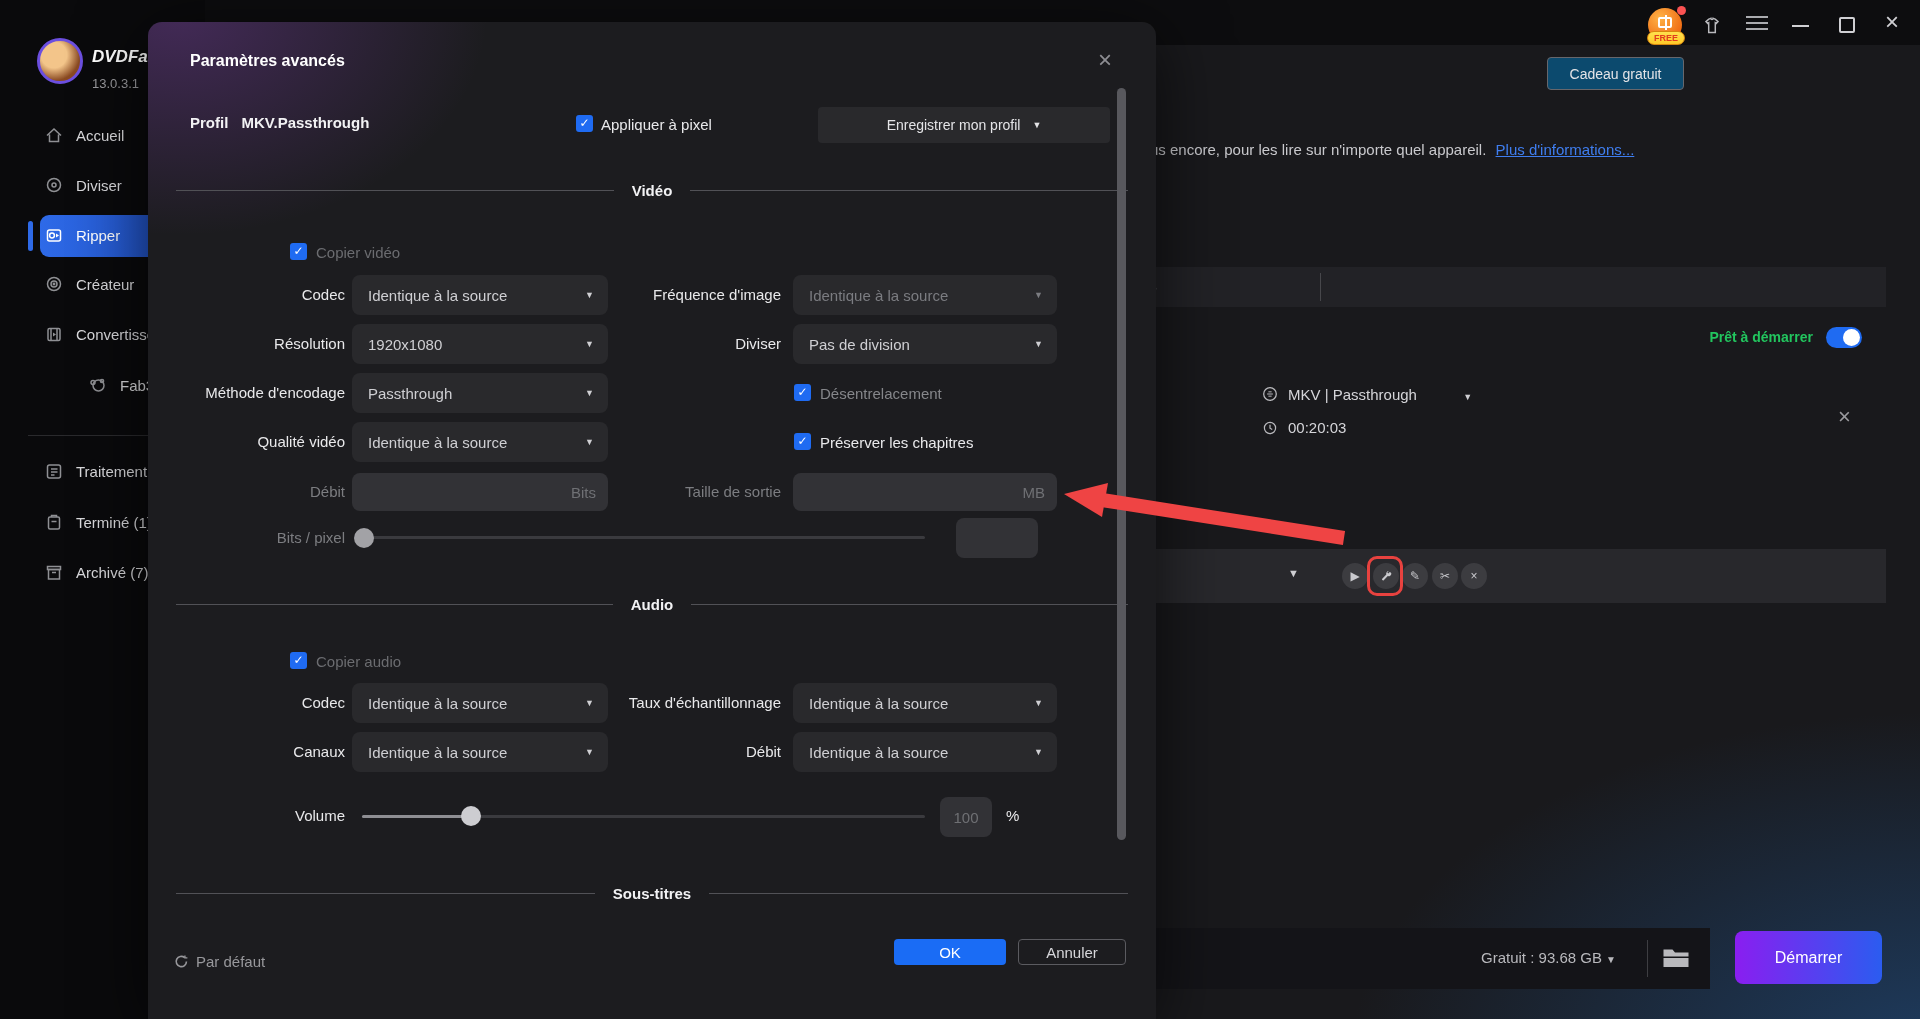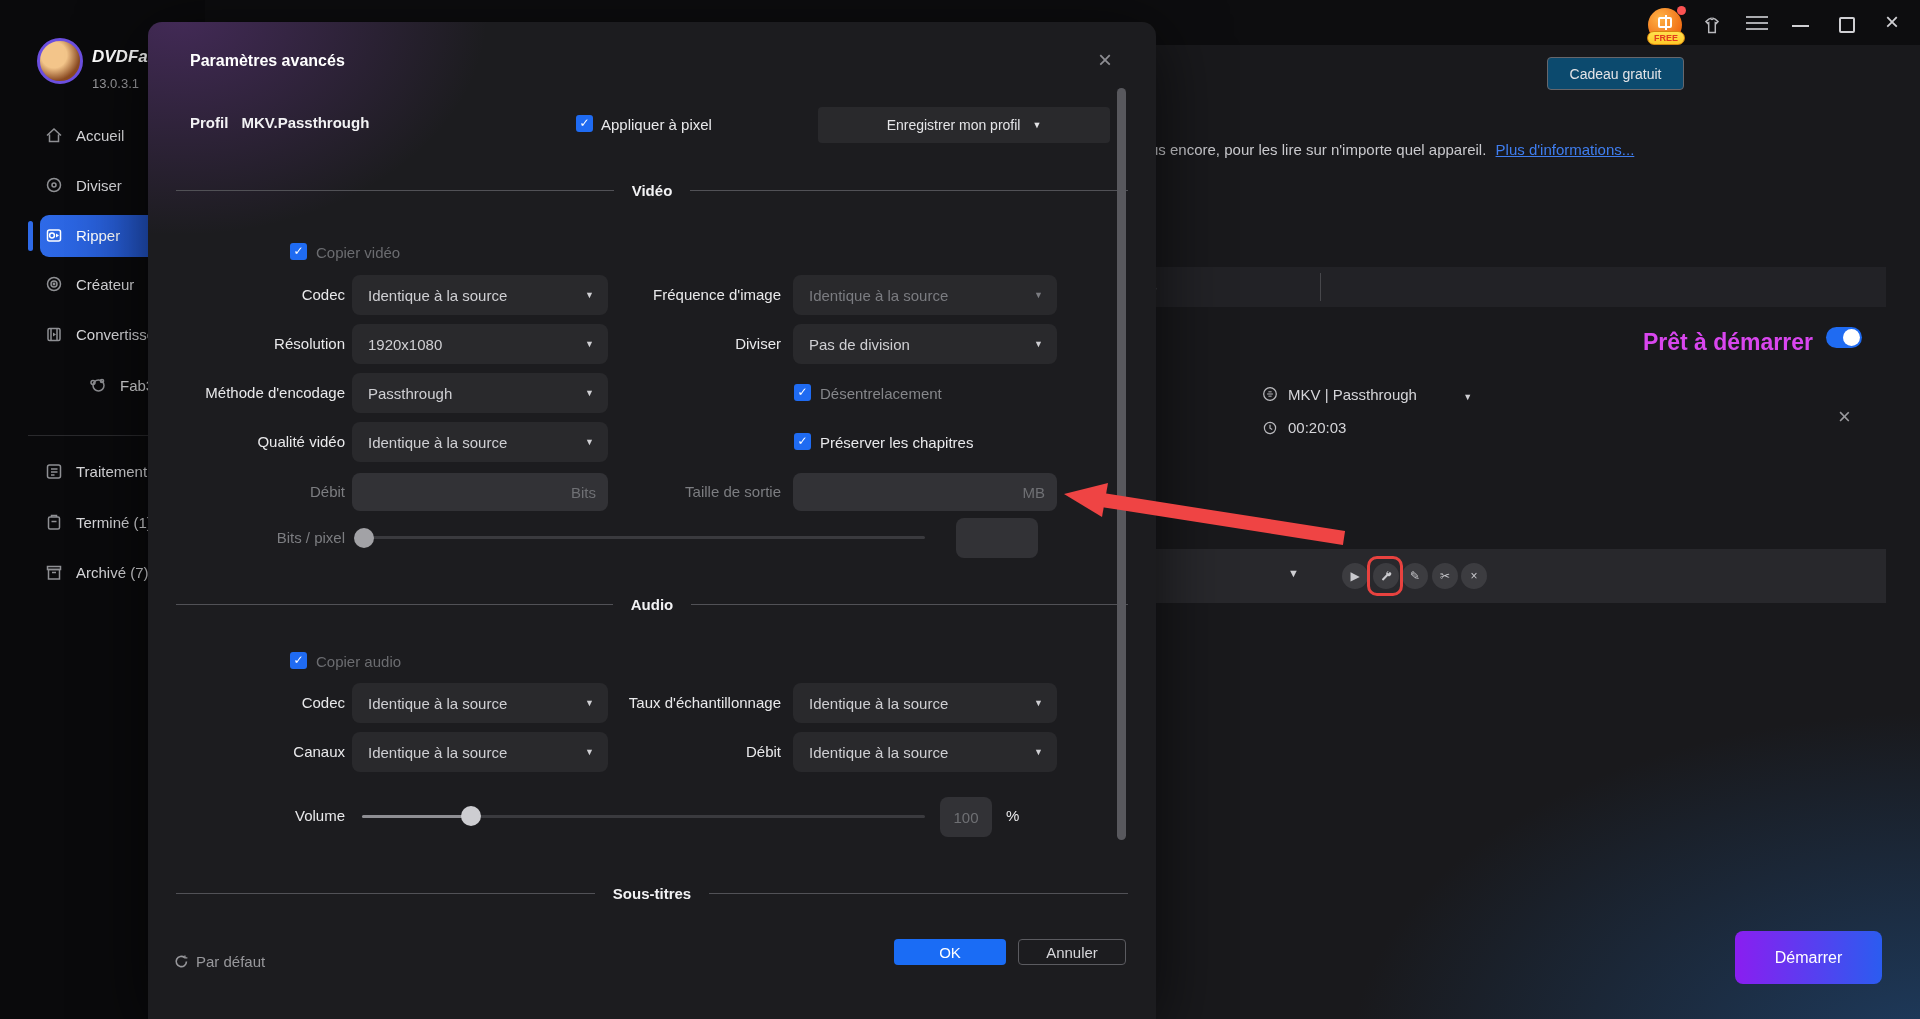--- a/index.html
+++ b/index.html
@@ -177,21 +177,21 @@
   <div class="abs" style="left:1150px;top:141px;font-size:15px;color:#c9c9cd;white-space:nowrap;">
     <span>us encore, pour les lire sur n'importe quel appareil.</span>
     <span class="link" style="margin-left:5px;cursor:pointer;">Plus d'informations...</span>
   </div>
 
   <div class="band" style="left:1136px;top:267px;width:750px;height:40px;">
     <span class="abs" style="left:6px;top:11px;font-size:14px;color:#9a9a9e;">es</span>
     <div class="abs" style="left:184px;top:6px;width:1px;height:28px;background:#47474b;"></div>
   </div>
 
-  <div class="abs" style="left:1613px;top:329px;width:200px;text-align:right;font-size:23px;font-weight:bold;color:#d946ef;">Prêt à démarrer</div>
+  <div class="abs" style="left:1613px;top:329px;width:200px;text-align:right;font-size:14px;font-weight:bold;color:#22c55e;">Prêt à démarrer</div>
   <div class="toggle" style="left:1826px;top:327px;cursor:pointer;">
       <div class="knob"></div>
     </div>
 
   <div class="abs" style="left:1261px;top:385px;width:18px;height:18px;color:#b9b9bd;">
     <svg viewBox="0 0 20 20" fill="none" stroke="currentColor" stroke-width="1.4">
         <circle cx="10" cy="10" r="7"></circle>
         <path d="M6.8 10h6.4M8.2 7.6h3.6M8.2 12.4h3.6" stroke-width="1.1"></path>
       </svg>
   </div>
@@ -223,20 +223,33 @@
   <div class="tool" style="left:1402px;">
       <span>✎</span>
     </div>
   <div class="tool" style="left:1432px;">
       <span>✂</span>
     </div>
   <div class="tool" style="left:1461px;">
       <span>×</span>
     </div>
 
+  <div class="band" style="left:1136px;top:928px;width:574px;height:61px;background:#141418;">
+    <div class="abs" style="left:330px;top:21px;width:150px;text-align:right;font-size:15px;color:#b9b9bd;cursor:pointer;">
+      <span>Gratuit : 93.68 GB</span>
+      <span style="font-size:10px;">▼</span>
+    </div>
+    <div class="abs" style="left:511px;top:12px;width:1px;height:37px;background:#3e3e42;"></div>
+    <div class="abs" style="left:526px;top:19px;width:28px;height:22px;cursor:pointer;">
+      <svg viewBox="0 0 28 22" fill="#b9b9bd">
+        <path d="M1.5 2.5h9l2.5 3h13.5v4h-25z"></path>
+          <path d="M1.5 11h25v9h-25z"></path>
+      </svg>
+    </div>
+  </div>
   <button id="start-btn">Démarrer</button>
 
   <div id="dialog">
     <div class="d-abs" style="left:42px;top:30px;font-size:16px;font-weight:bold;color:#fff;">Paramètres avancés</div>
     <div class="d-abs" style="left:950px;top:24px;font-size:24px;color:#8d8d92;cursor:pointer;">×</div>
 
     <div class="d-abs" style="left:42px;top:92px;font-size:15px;font-weight:bold;color:#f2f2f4;">
       <span>Profil</span>
       <span style="margin-left:9px;">MKV.Passthrough</span>
     </div>

